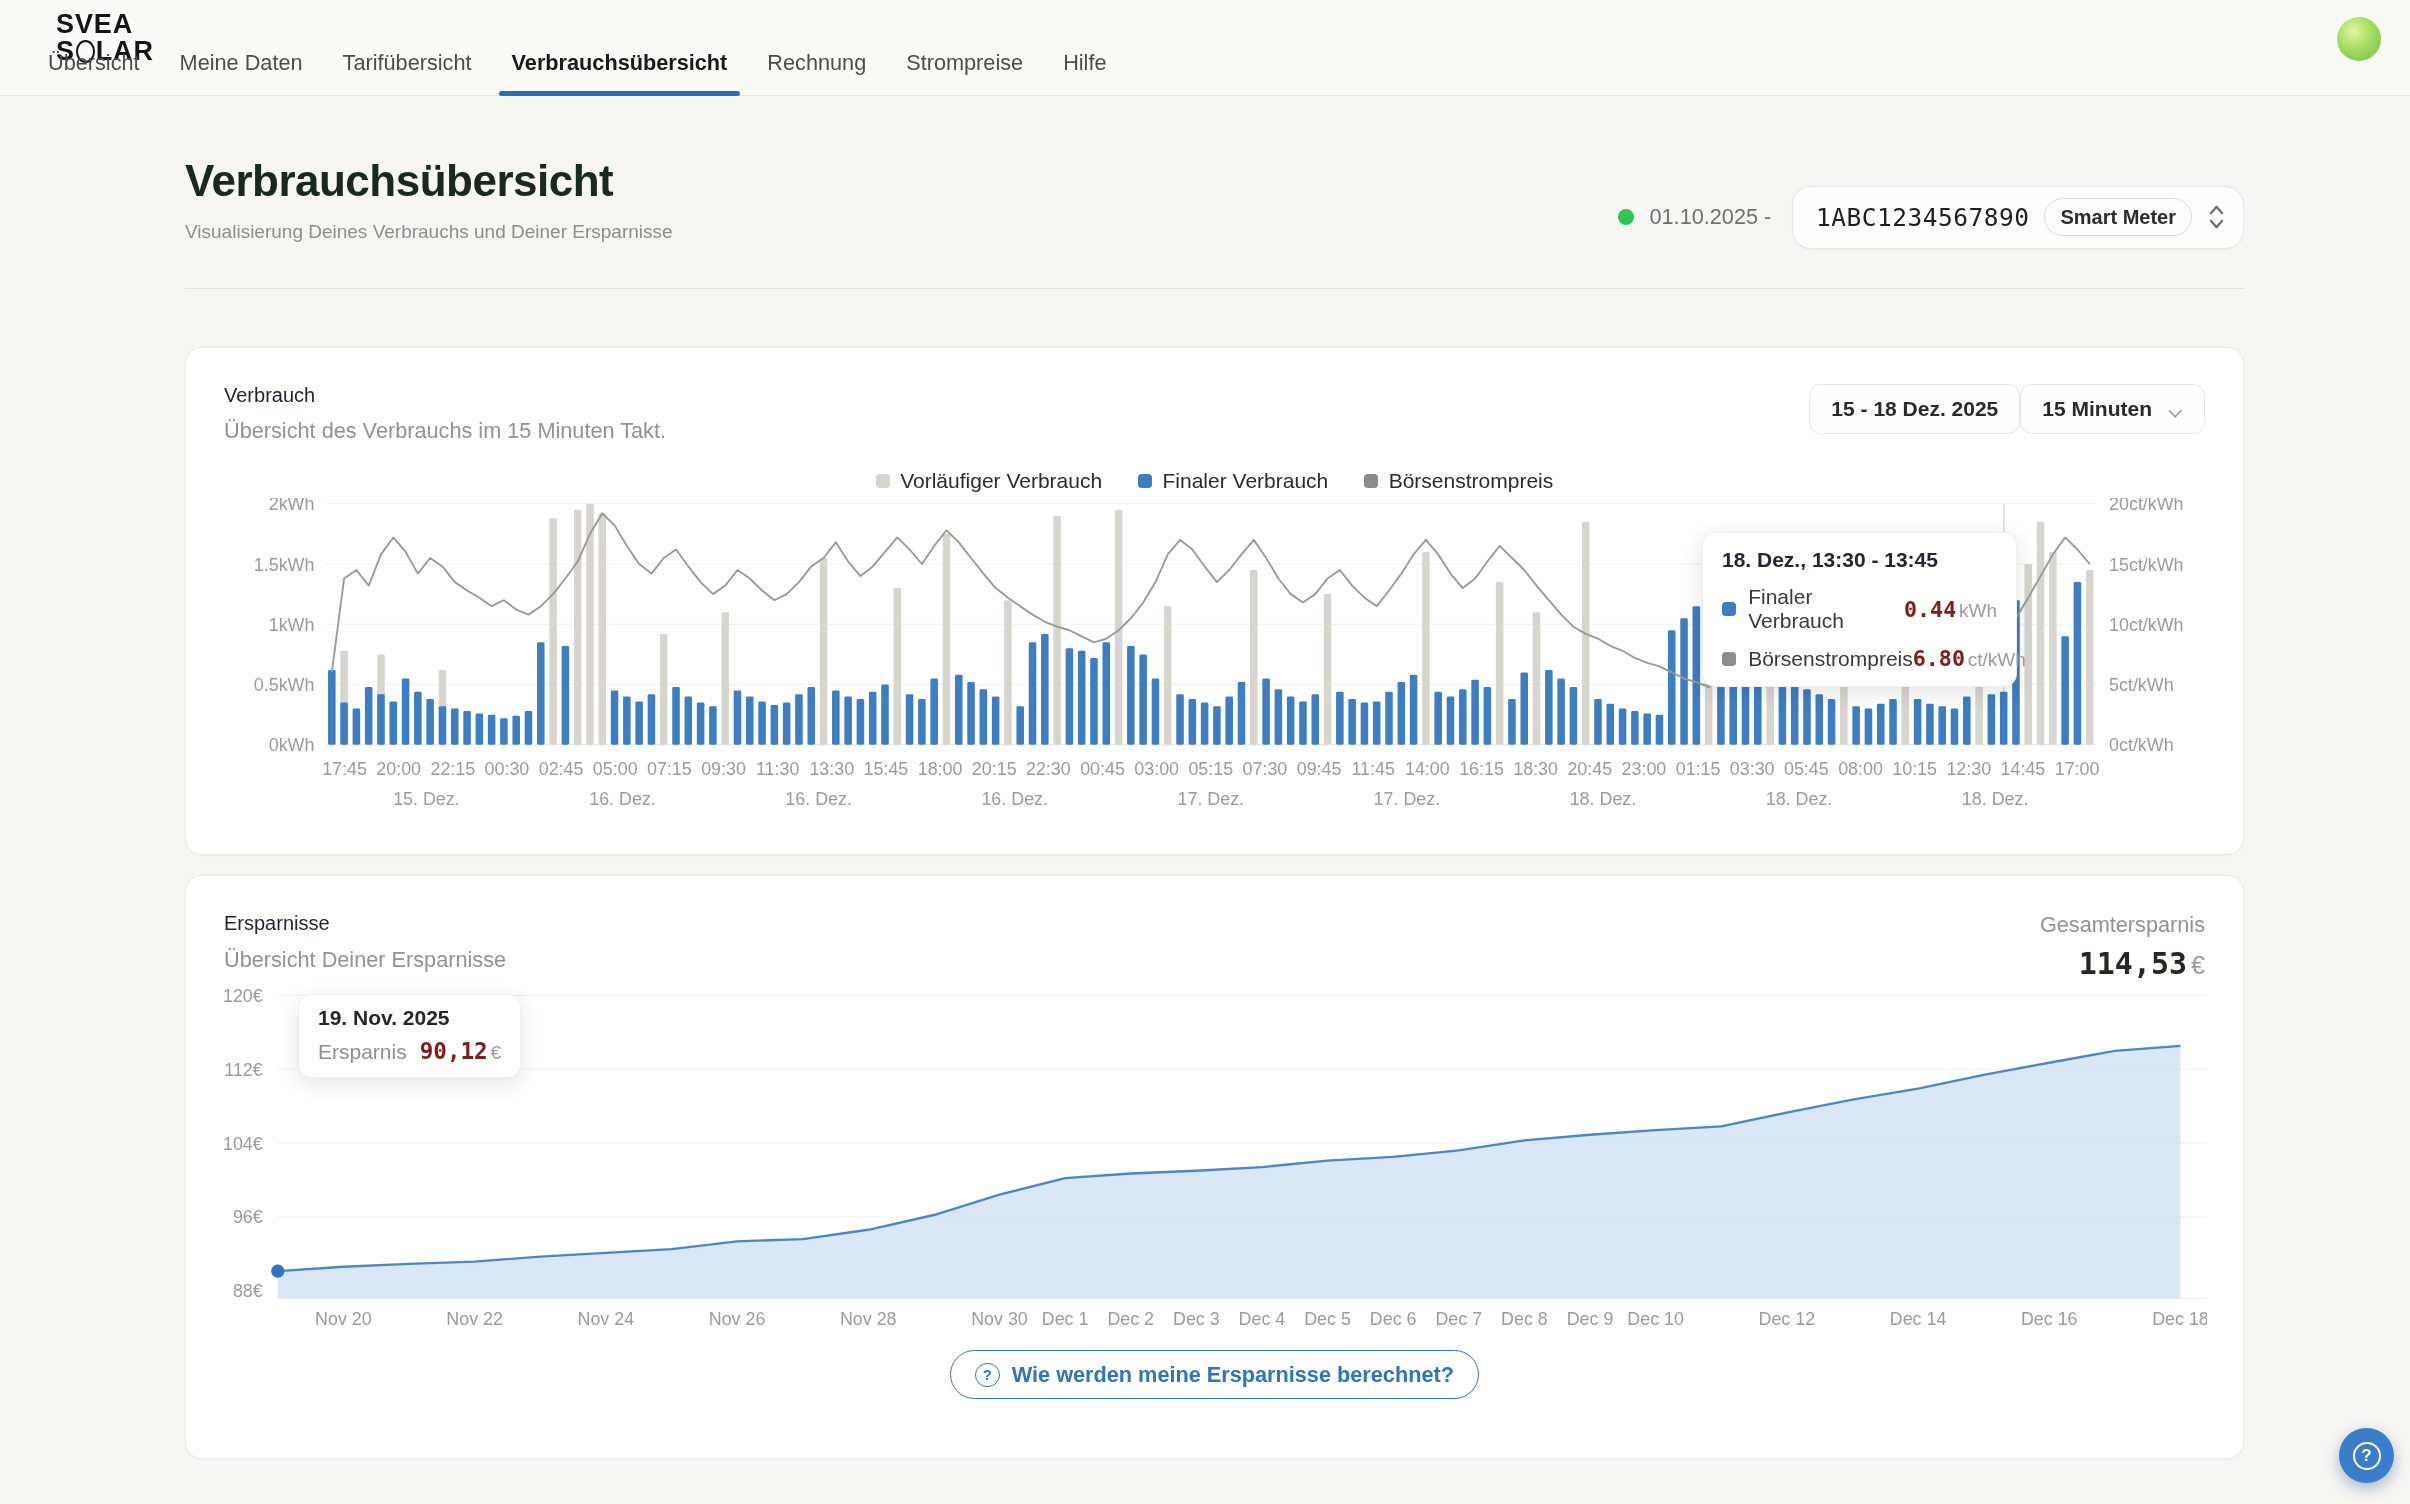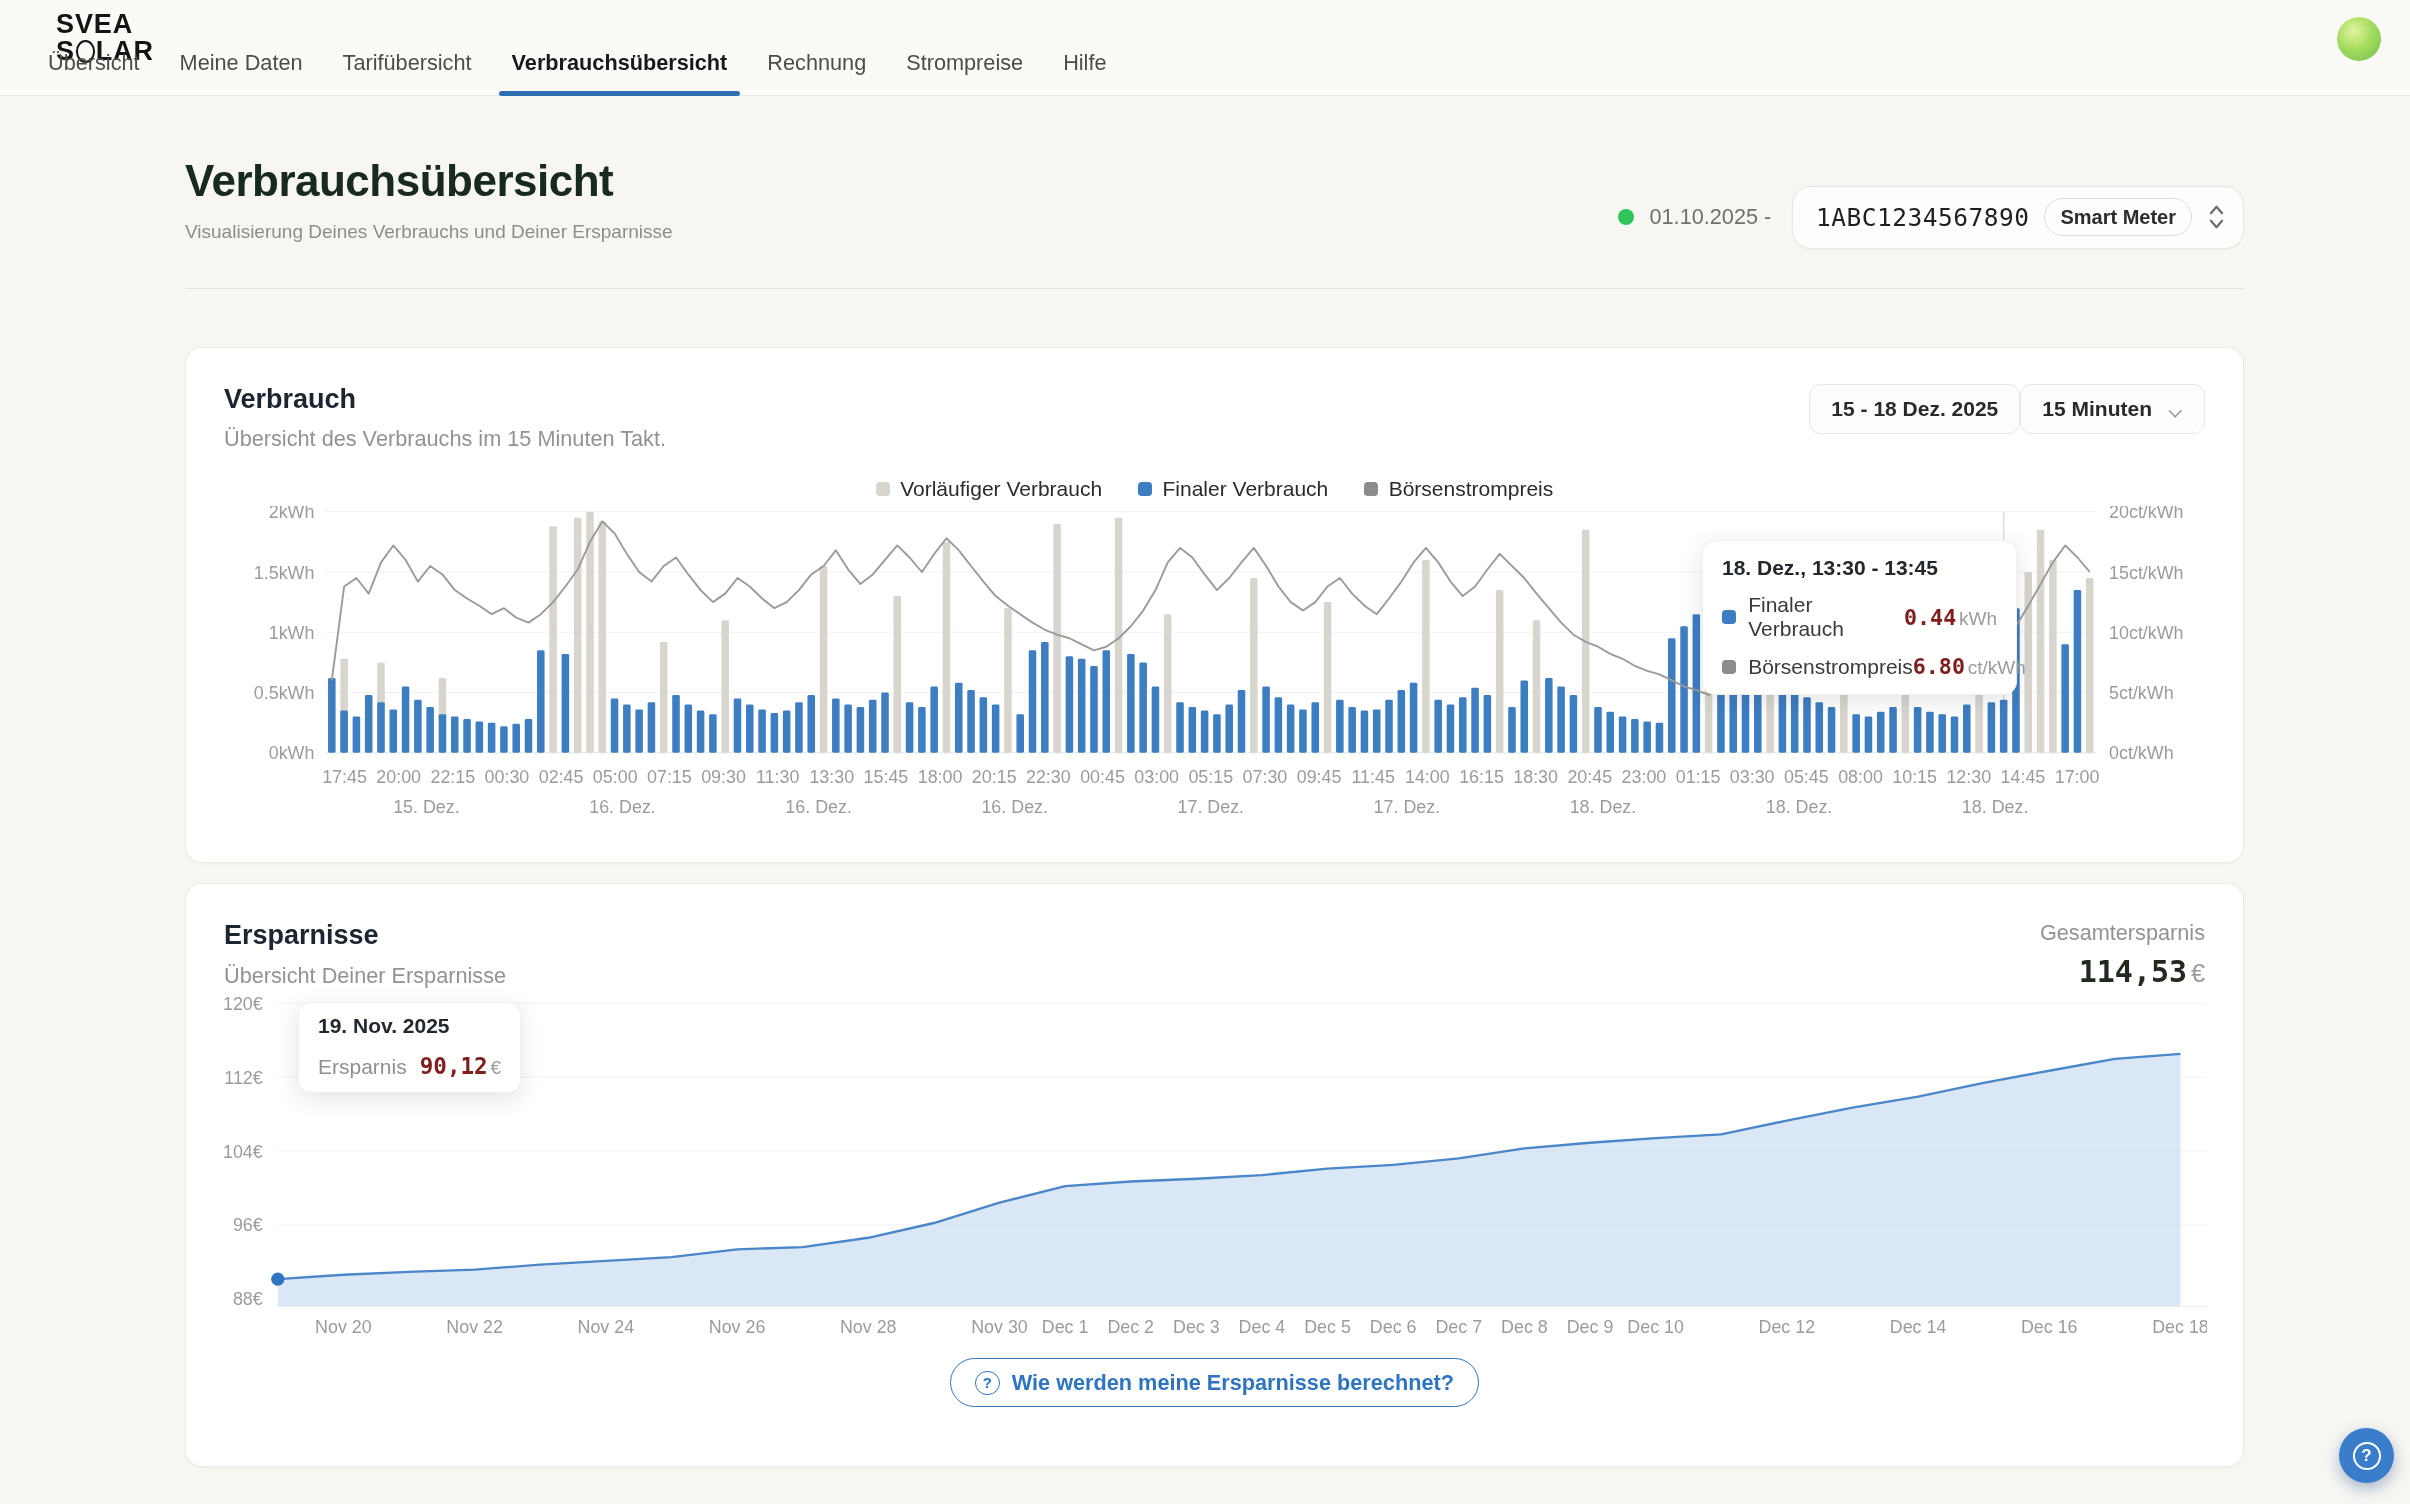--- a/index.html
+++ b/index.html
@@ -30,21 +30,21 @@
   .meter-badge { font-size:20px; font-weight:700; color:#2c2c2a; border:0.9px solid #ddddda; border-radius:941px; padding:6.6px 15px; margin-right:15px; }
   .updown { width:19px; height:28px; position:relative; }
   .updown svg { display:block; }
   .divider { height:0.9px; background:#e3e3e0; margin-top:45px; }
 
   
   .card { background:#ffffff; border:0.9px solid #ebebe8; border-radius:17px; box-shadow:0 0.9px 2.8px rgba(0,0,0,.03); padding:36px 38px 28px 38px; }
   .card-1 { margin-top:58px; }
   .card-2 { margin-top:20px; height:584px; }
   .card-head { display:flex; justify-content:space-between; align-items:flex-start; }
-  .card-title { font-size:27px; font-weight:700; color:#1c2430; }
+  .card-title { font-size:20px; font-weight:400; color:#1c2430; }
   .card-sub { font-size:21.7px; color:#929290; margin-top:11.3px; }
   .controls { display:flex; gap:0; }
   .control-box { display:flex; align-items:center; gap:17px; background:#fdfdfb; border:0.9px solid #e6e6e3; border-radius:11.3px; padding:12.2px 21px; font-size:21px; font-weight:700; color:#2a2a28; cursor:pointer; }
   .chev-down { width:14px; height:8.5px; position:relative; }
   .chev-down::before { content:""; position:absolute; left:0; top:0; width:10.4px; height:10.4px; border-right:2.4px solid #9a9a97; border-bottom:2.4px solid #9a9a97; transform:rotate(45deg) scale(.8); }
 
   .legend { display:flex; justify-content:center; gap:36px; margin-top:24.5px; }
   .legend-item { display:flex; align-items:center; gap:10.4px; font-size:21px; color:#2b2b29; }
   .legend-swatch { width:14px; height:14px; border-radius:3.8px; }
 
@@ -60,21 +60,21 @@
   .tt-val-wrap { margin-left:auto; white-space:nowrap; }
   .tt-val { font-family:"DejaVu Sans Mono", monospace; font-size:21.7px; font-weight:700; color:#7f1d1d; }
   .tt-unit { font-size:19px; color:#9b9b99; margin-left:2.8px; }
 
   .total-block { text-align:right; }
   .total-label { font-size:21.7px; color:#929290; }
   .total-value { margin-top:7.5px; font-family:"DejaVu Sans Mono", monospace; font-size:30px; font-weight:700; color:#222a20; }
   .total-unit { font-family:"Liberation Sans", sans-serif; font-size:25.4px; color:#9b9b99; font-weight:400; margin-left:3.8px; }
 
   .tooltip-sm { padding:11.3px 19px 13px 19px; }
-  .tt-line2 { margin-top:15px; white-space:nowrap; }
+  .tt-line2 { margin-top:8px; white-space:nowrap; }
   .tt-line2 .lbl { font-size:21px; color:#8f8f8d; margin-right:13px; }
 
   .btn-row { display:flex; justify-content:center; margin-top:13px; }
   .help-btn { display:inline-flex; align-items:center; gap:12.2px; border:1.9px solid #2f74c0; color:#2f74c0; border-radius:941px; padding:10.4px 24.5px; font-size:21.7px; font-weight:700; background:transparent; cursor:pointer; }
   .q-ring { width:24.5px; height:24.5px; border:1.9px solid #2f74c0; border-radius:50%; display:inline-flex; align-items:center; justify-content:center; font-size:15px; font-weight:700; }
 
   .fab { position:absolute; left:2339px; top:1428px; width:55px; height:55px; border-radius:50%; background:#3a7dca; box-shadow:0 5.6px 15px rgba(20,60,120,.35); display:flex; align-items:center; justify-content:center; cursor:pointer; }
   .fab .q-ring-w { width:28px; height:28px; border:2.4px solid #ffffff; border-radius:50%; color:#fff; display:flex; align-items:center; justify-content:center; font-size:17px; font-weight:700; }
 </style>
 </head>

